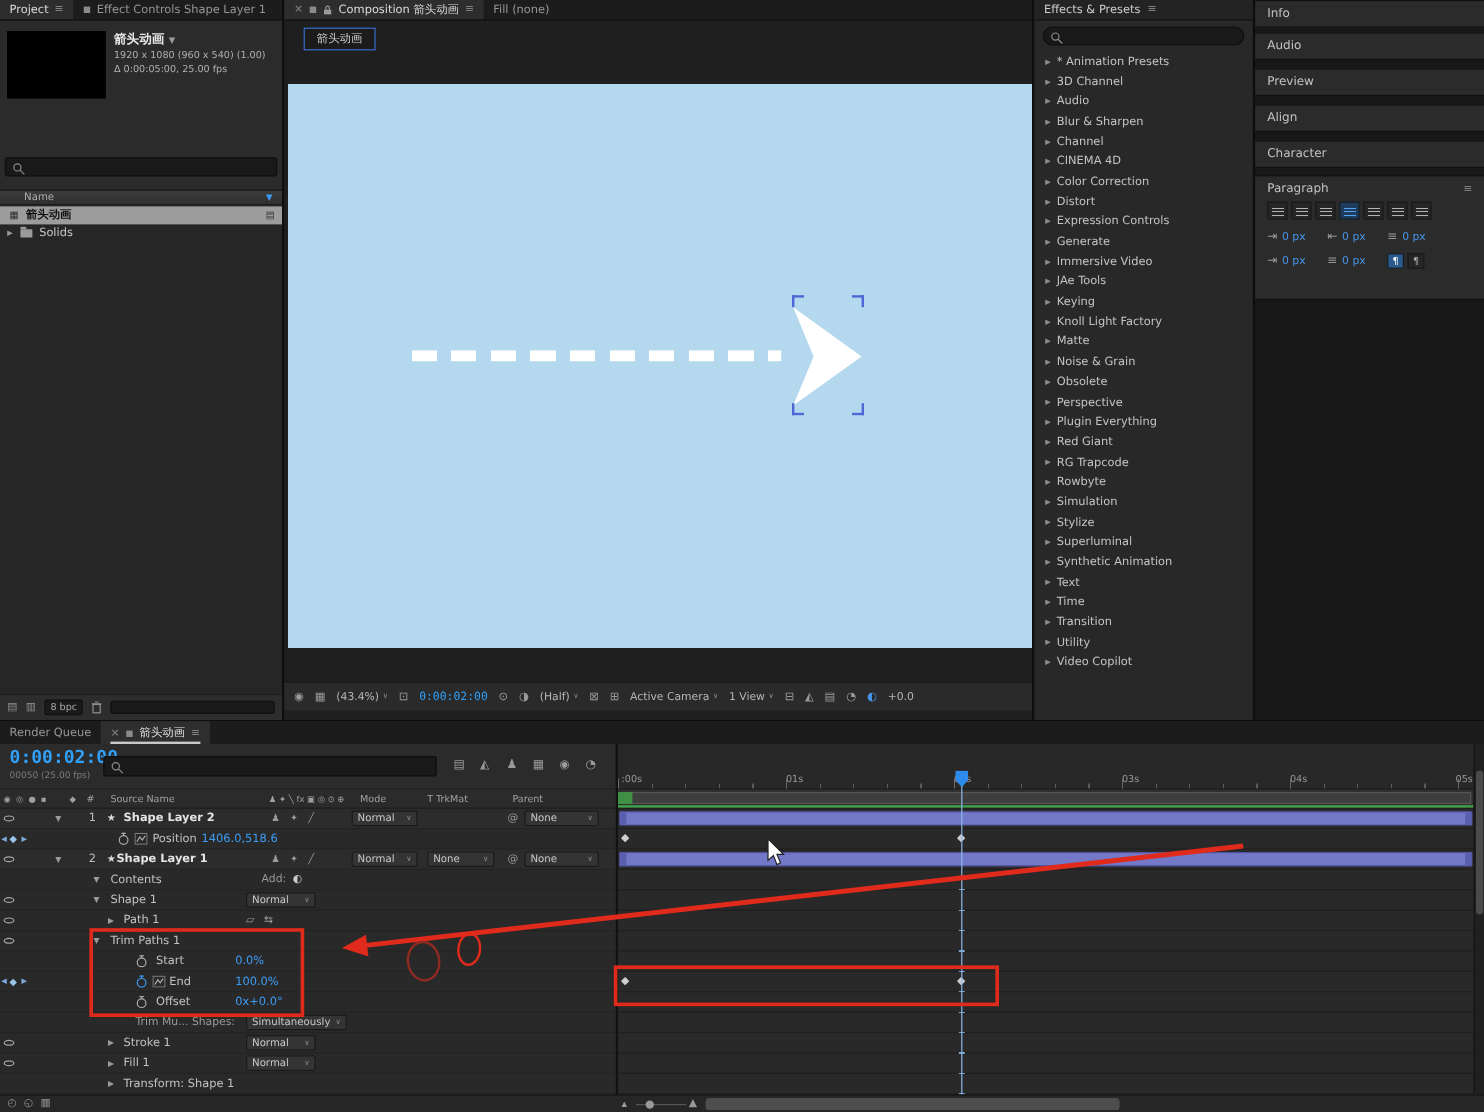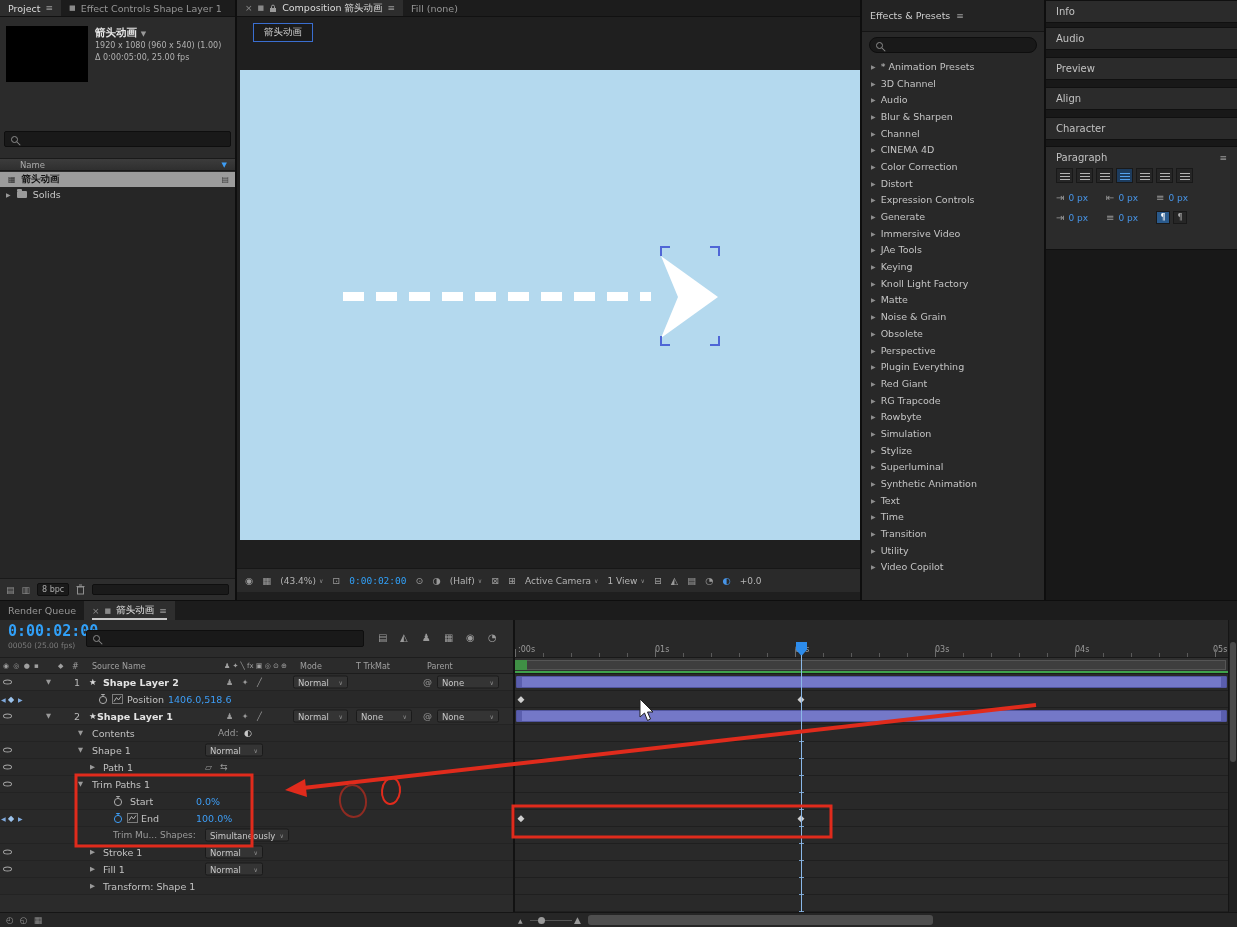--- a/index.html
+++ b/index.html
@@ -44,21 +44,21 @@
 .compchip{position:absolute;left:16px;top:23px;border:1px solid #3a6ed0;background:#1b1b1b;color:#cfcfcf;font-size:9.5px;padding:2px 10px}
 .canvas{position:absolute;left:3px;top:70px;width:620px;height:470px;background:#b4d9ee;overflow:hidden}
 .dashline{position:absolute;left:103px;top:222px;width:308px;height:9px;background:repeating-linear-gradient(90deg,#fff 0 21px,transparent 21px 33px)}
 .brk{position:absolute;width:10px;height:10px;border:0 solid #4f66d6}
 .vtoolbar{position:absolute;left:0;right:0;top:568px;height:24px;background:#2a2a2a;border-top:1px solid #171717;display:flex;align-items:center;gap:9px;padding:0 8px;font-size:9px;color:#b5b5b5;white-space:nowrap}
 .vic{font-size:9.5px;color:#9a9a9a}
 .vsel{display:flex;align-items:center;gap:3px}
 .vsel .cv{font-size:6px;color:#8f8f8f}
 .vtc{color:#31a0f8;font-family:"DejaVu Sans Mono",monospace;font-size:9.5px}
 
-.fxhead{height:32px;display:flex;align-items:center;gap:6px;padding:0 8px;font-size:9.5px;color:#cfcfcf;background:#232323;border-bottom:1px solid #141414}
+.fxhead{height:17px;display:flex;align-items:center;gap:6px;padding:0 8px;font-size:9.5px;color:#cfcfcf;background:#232323;border-bottom:1px solid #141414}
 .fxsearch{margin:5px 7px}
 .fxlist{flex:1;overflow:hidden}
 .fx-item{height:16.7px;display:flex;align-items:center;gap:5px;padding-left:9px;font-size:9.5px;color:#c4c4c4}
 .fx-item .tri{font-size:6px;color:#8d8d8d}
 
 .rpanel{background:#2b2b2b;border:1px solid #101010;border-left:none;border-right:none}
 .rphead{height:21px;display:flex;align-items:center;justify-content:space-between;padding:0 10px;font-size:10px;color:#c2c2c2}
 .algbtn{width:17px;height:15px;background:#262626;border:1px solid #191919;display:flex;align-items:center;justify-content:center}
 .alg{width:10px;height:9px;background:repeating-linear-gradient(0deg,#b4b4b4 0 1px,transparent 1px 3px)}
 .alg.on{background:repeating-linear-gradient(0deg,#55a2ee 0 1px,transparent 1px 3px)}
@@ -654,20 +654,29 @@
               <line x1="3.2" y1="1.5" x2="6.8" y2="1.5" stroke="#3d9df5"></line>
             </svg>
           <svg class="ic" style="left:127px" width="11" height="10" viewBox="0 0 11 10">
               <rect x="0.5" y="0.5" width="10" height="9" fill="none" stroke="#7c7c7c"></rect>
               <polyline points="2,7.5 4.5,3.5 6.5,6 9,2.5" fill="none" stroke="#b0b0b0"></polyline>
             </svg>
           <span class="pname" style="left:141px">End</span>
           <span class="val" style="left:196px">100.0%</span>
         </div>
 
+        <div class="trow prop">
+          <svg class="ic" style="left:113px" width="10" height="12" viewBox="0 0 10 12">
+              <circle cx="5" cy="7" r="3.6" fill="none" stroke="#ababab"></circle>
+              <line x1="5" y1="1" x2="5" y2="3.4" stroke="#ababab"></line>
+              <line x1="3.2" y1="1.5" x2="6.8" y2="1.5" stroke="#ababab"></line>
+            </svg>
+          <span class="pname" style="left:130px">Offset</span>
+          <span class="val" style="left:196px">0x+0.0°</span>
+        </div>
 
         <div class="trow prop">
           <span class="gray" style="left:113px;font-size:9px">Trim Mu... Shapes:</span>
           <span class="dd" style="left:205px;width:84px">
               <i>Simultaneously</i>
               <i class="cv">∨</i>
             </span>
         </div>
 
         <div class="trow prop">

